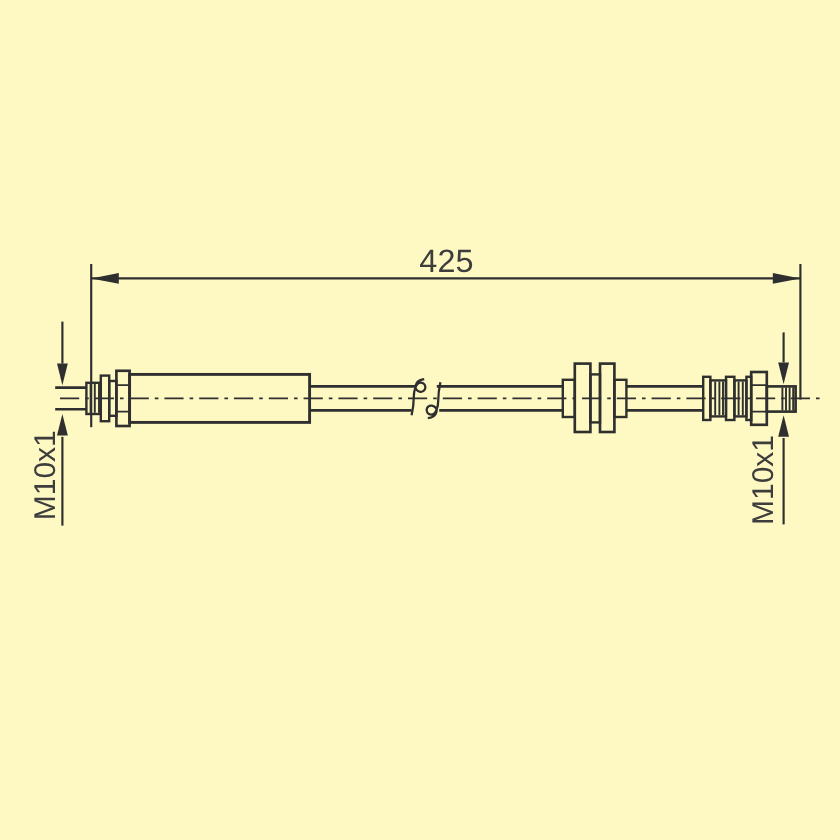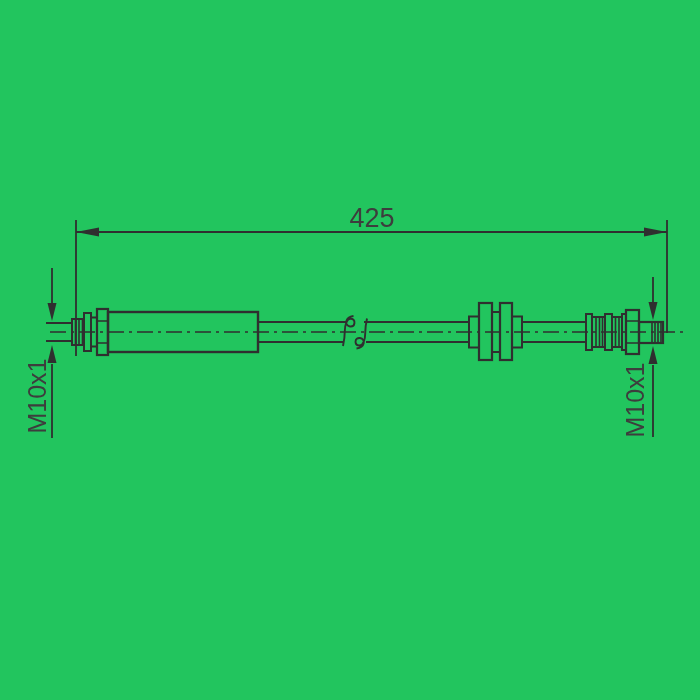--- a/index.html
+++ b/index.html
@@ -4,21 +4,21 @@
 <style>
   html, body {
     margin: 0;
     padding: 0;
     background: #ffffff;
   }
   .stage {
     position: relative;
     width: 700px;
     height: 700px;
-    background: #22c55e;
+    background: #fef9c3;
     overflow: hidden;
   }
   svg { display: block; }
   .ink  { stroke: #2f2f2f; fill: none; }
   .fillink { fill: #2f2f2f; stroke: none; }
   .dim-text {
     font-family: "Liberation Sans", sans-serif;
     font-size: 27px;
     fill: #3d3d3d;
   }

